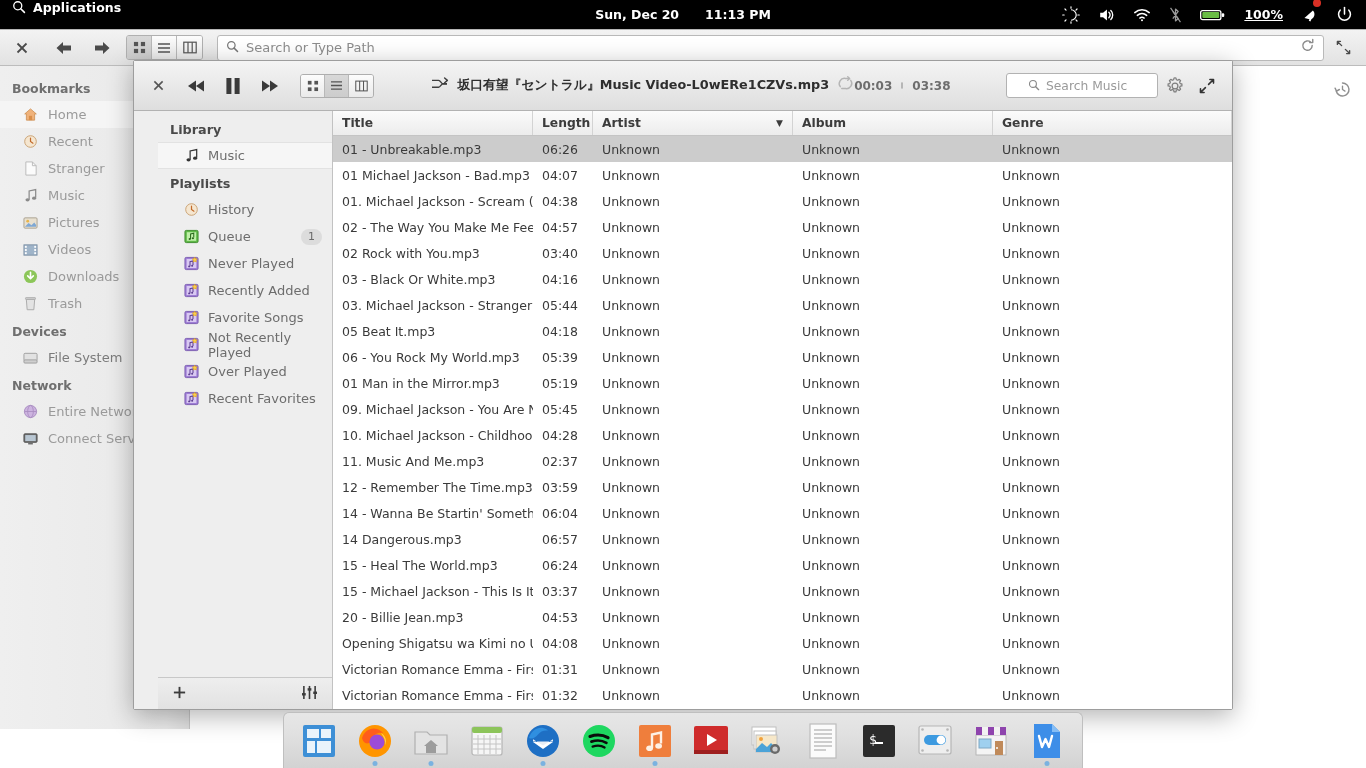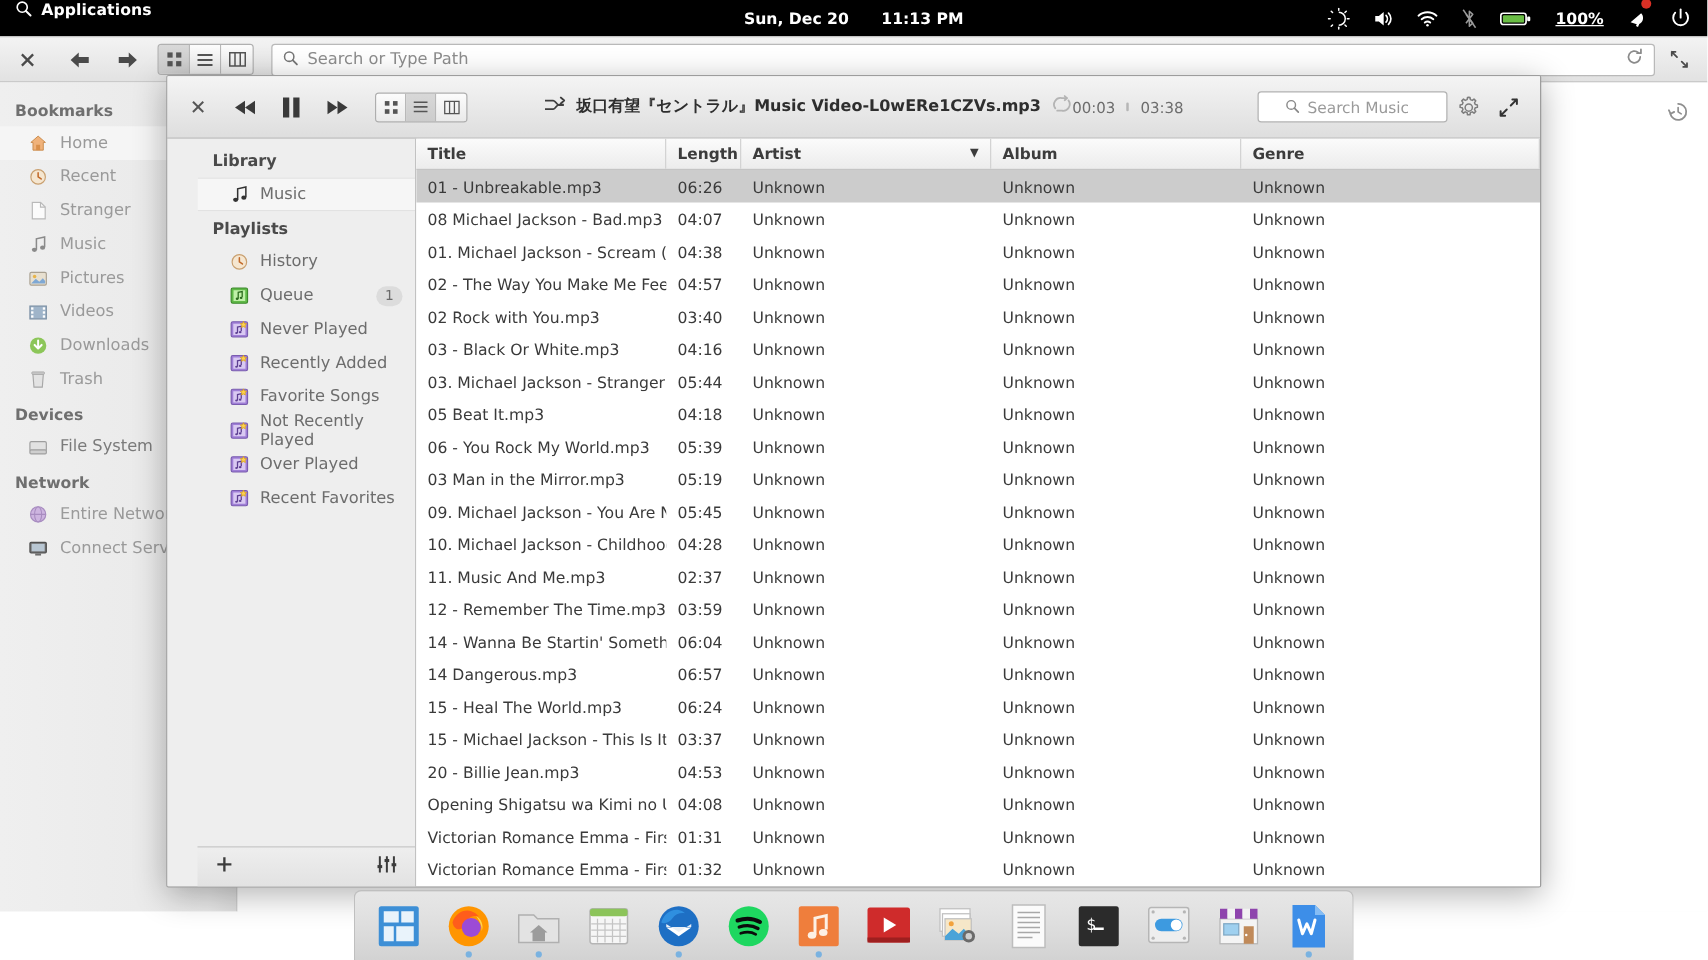--- a/index.html
+++ b/index.html
@@ -98,21 +98,21 @@
     flex: 1; display: flex; justify-content: center;
     padding: 0 16px 0 22px; min-width: 0; position: relative;
   }
   .np-toprow { display: flex; align-items: center; gap: 8px; height: 20px; }
   #np-shuffle { color: #3e3e3e; flex: 0 0 auto; }
   #np-title {
     flex: 1; text-align: center; font-size: 12.8px; font-weight: bold; color: #2e2e2e;
     white-space: nowrap; overflow: hidden; text-overflow: ellipsis;
   }
   #np-repeat { color: #b4b4b4; flex: 0 0 auto; }
-  .np-botrow { display: flex; align-items: center; gap: 9px; height: 18px; margin-top: 1px; }
+  .np-botrow { display: flex; align-items: center; gap: 9px; height: 18px; margin-top: 1px; font-weight: bold; }
   .np-time { font-size: 12px; color: #6d6d6d; flex: 0 0 auto; }
   #np-seek {
     flex: 1; height: 7px; background: linear-gradient(to bottom,#d8d8d8,#e8e8e8);
     border: 1px solid #b6b6b6; border-radius: 4px; position: relative; overflow: hidden;
   }
   #np-seek-fill { position: absolute; left: 0; top: 0; bottom: 0; width: 2.2%; background: #8e8e8e; }
   #pl-search {
     width: 152px; height: 25px; background: #fff; border: 1px solid #b2b2b2; border-radius: 3px;
     display: flex; align-items: center; gap: 6px; padding: 0 21px; margin-left: 4px;
   }
@@ -739,21 +739,21 @@
         </div>
         <div id="pl-rows">
             <div class="trow sel">
               <div class="td col-title">01 - Unbreakable.mp3</div>
               <div class="td col-length">06:26</div>
               <div class="td col-artist">Unknown</div>
               <div class="td col-album">Unknown</div>
               <div class="td col-genre">Unknown</div>
             </div>
             <div class="trow">
-              <div class="td col-title">08 Michael Jackson - Bad.mp3</div>
+              <div class="td col-title">01 Michael Jackson - Bad.mp3</div>
               <div class="td col-length">04:07</div>
               <div class="td col-artist">Unknown</div>
               <div class="td col-album">Unknown</div>
               <div class="td col-genre">Unknown</div>
             </div>
             <div class="trow">
               <div class="td col-title">01. Michael Jackson - Scream (duet</div>
               <div class="td col-length">04:38</div>
               <div class="td col-artist">Unknown</div>
               <div class="td col-album">Unknown</div>
@@ -795,21 +795,21 @@
               <div class="td col-genre">Unknown</div>
             </div>
             <div class="trow">
               <div class="td col-title">06 - You Rock My World.mp3</div>
               <div class="td col-length">05:39</div>
               <div class="td col-artist">Unknown</div>
               <div class="td col-album">Unknown</div>
               <div class="td col-genre">Unknown</div>
             </div>
             <div class="trow">
-              <div class="td col-title">03 Man in the Mirror.mp3</div>
+              <div class="td col-title">01 Man in the Mirror.mp3</div>
               <div class="td col-length">05:19</div>
               <div class="td col-artist">Unknown</div>
               <div class="td col-album">Unknown</div>
               <div class="td col-genre">Unknown</div>
             </div>
             <div class="trow">
               <div class="td col-title">09. Michael Jackson - You Are Not </div>
               <div class="td col-length">05:45</div>
               <div class="td col-artist">Unknown</div>
               <div class="td col-album">Unknown</div>

